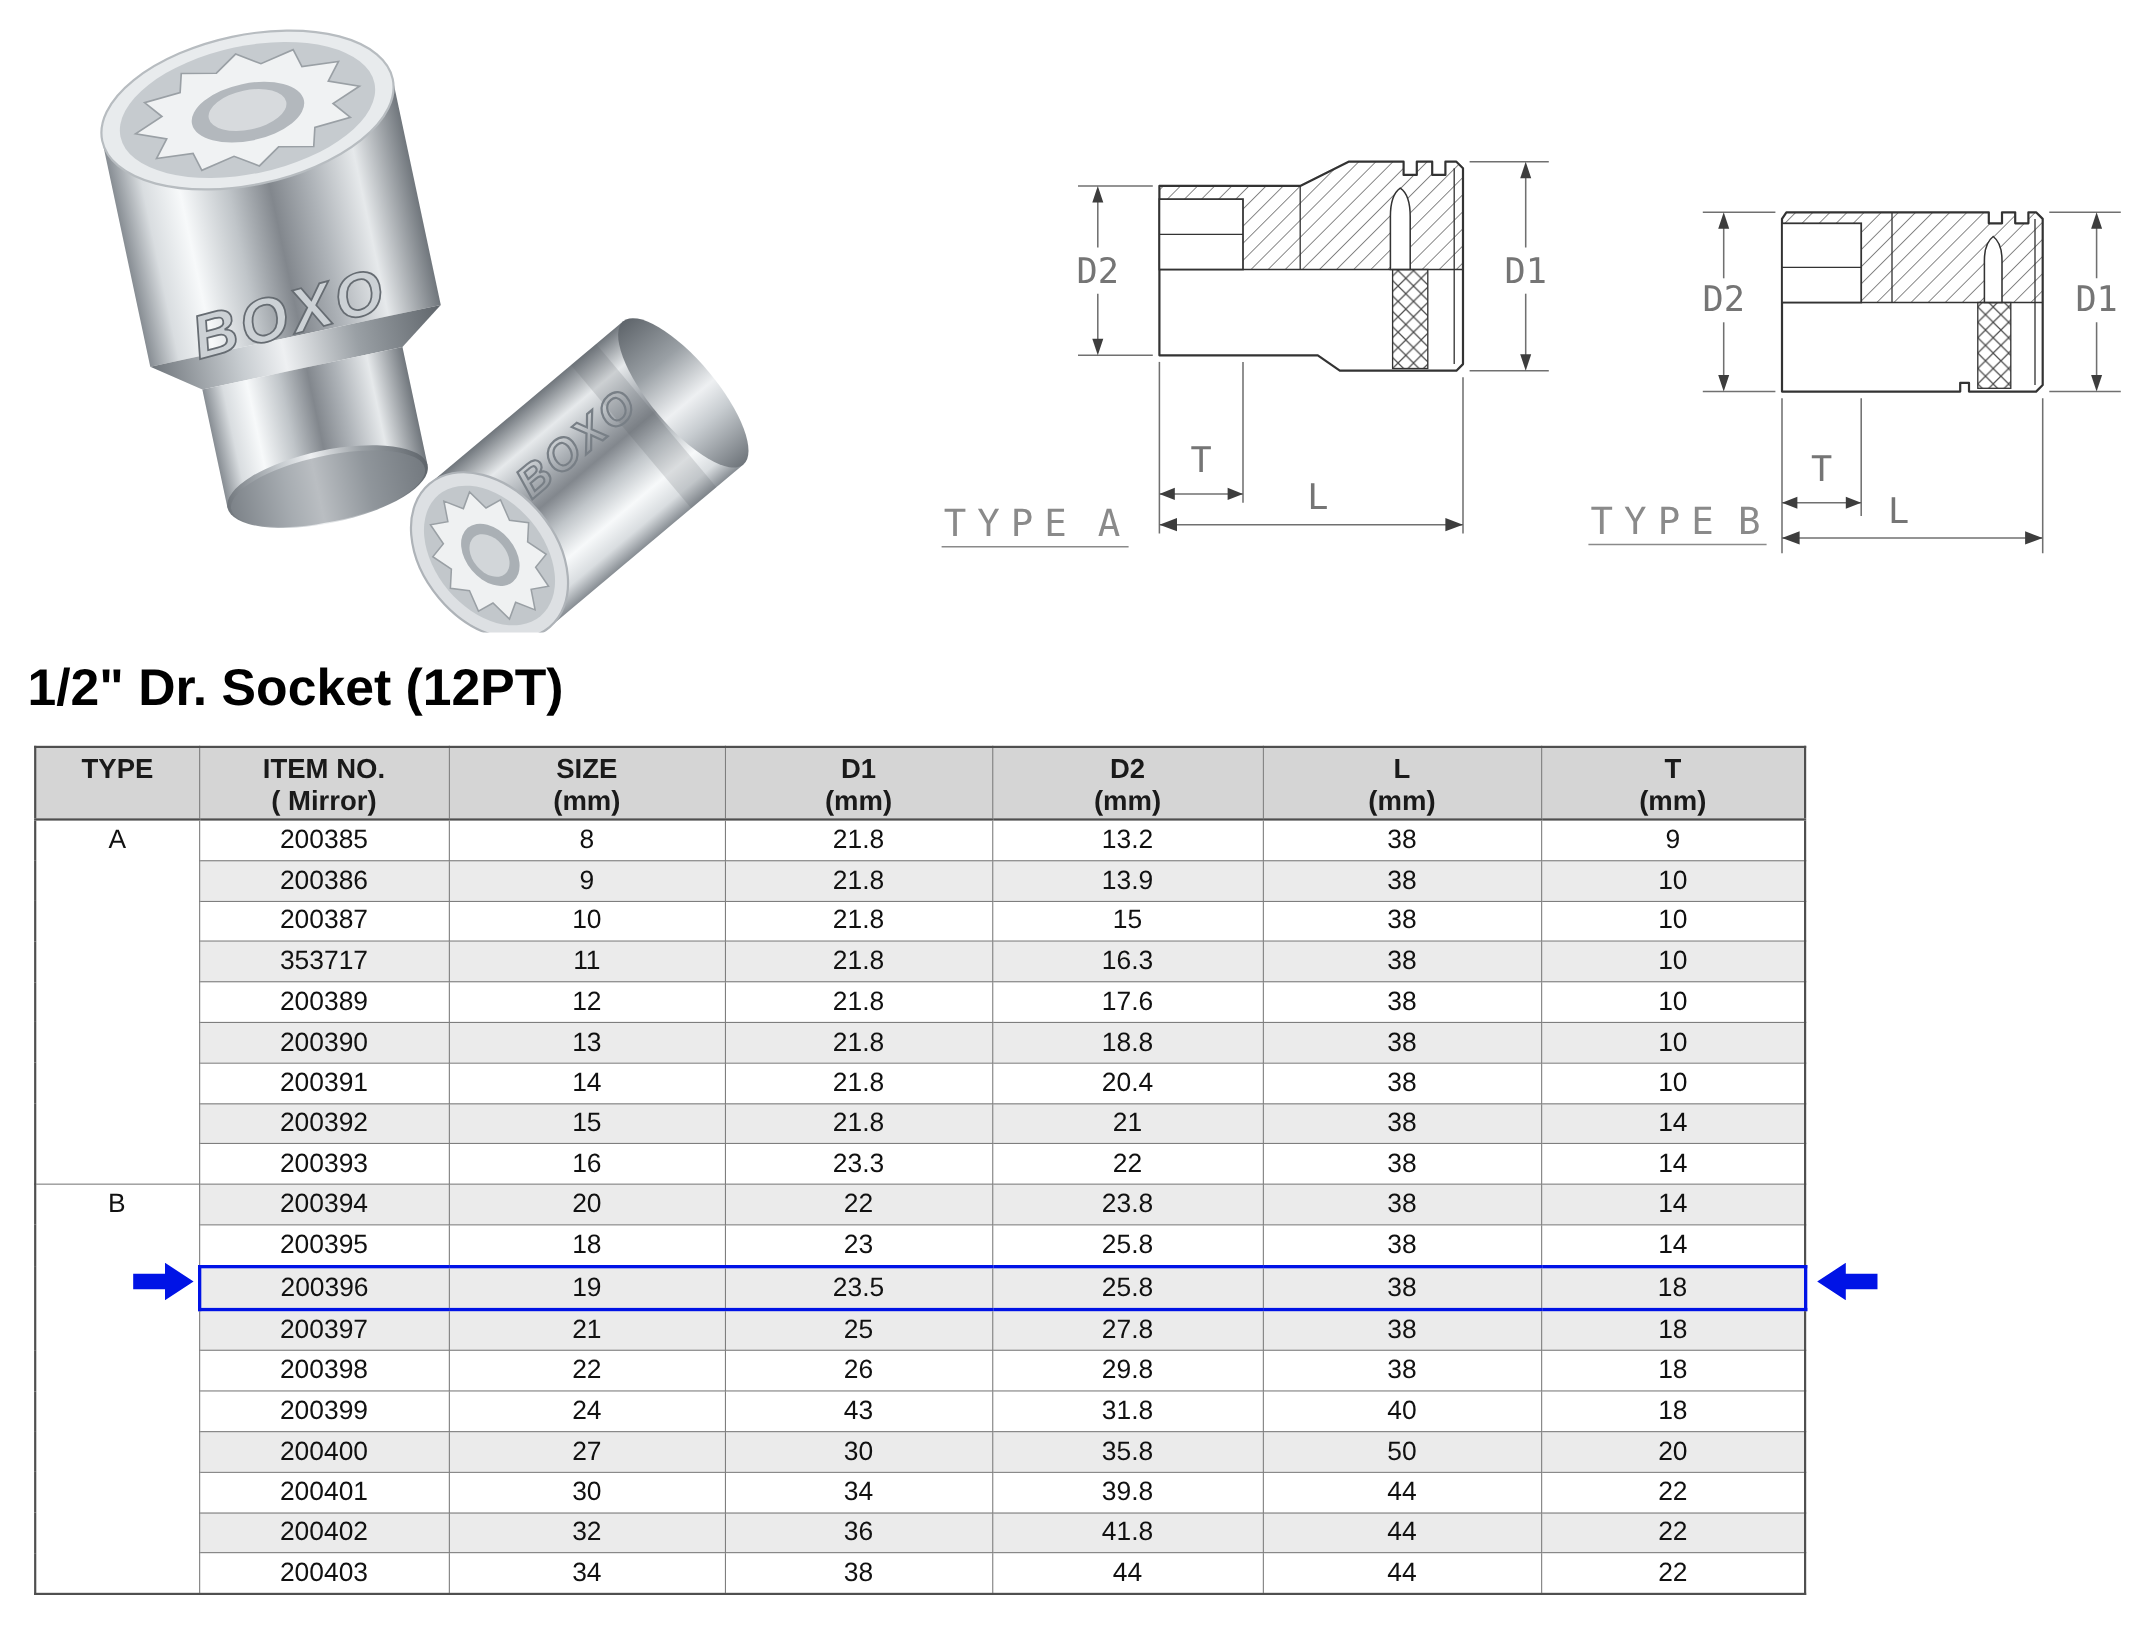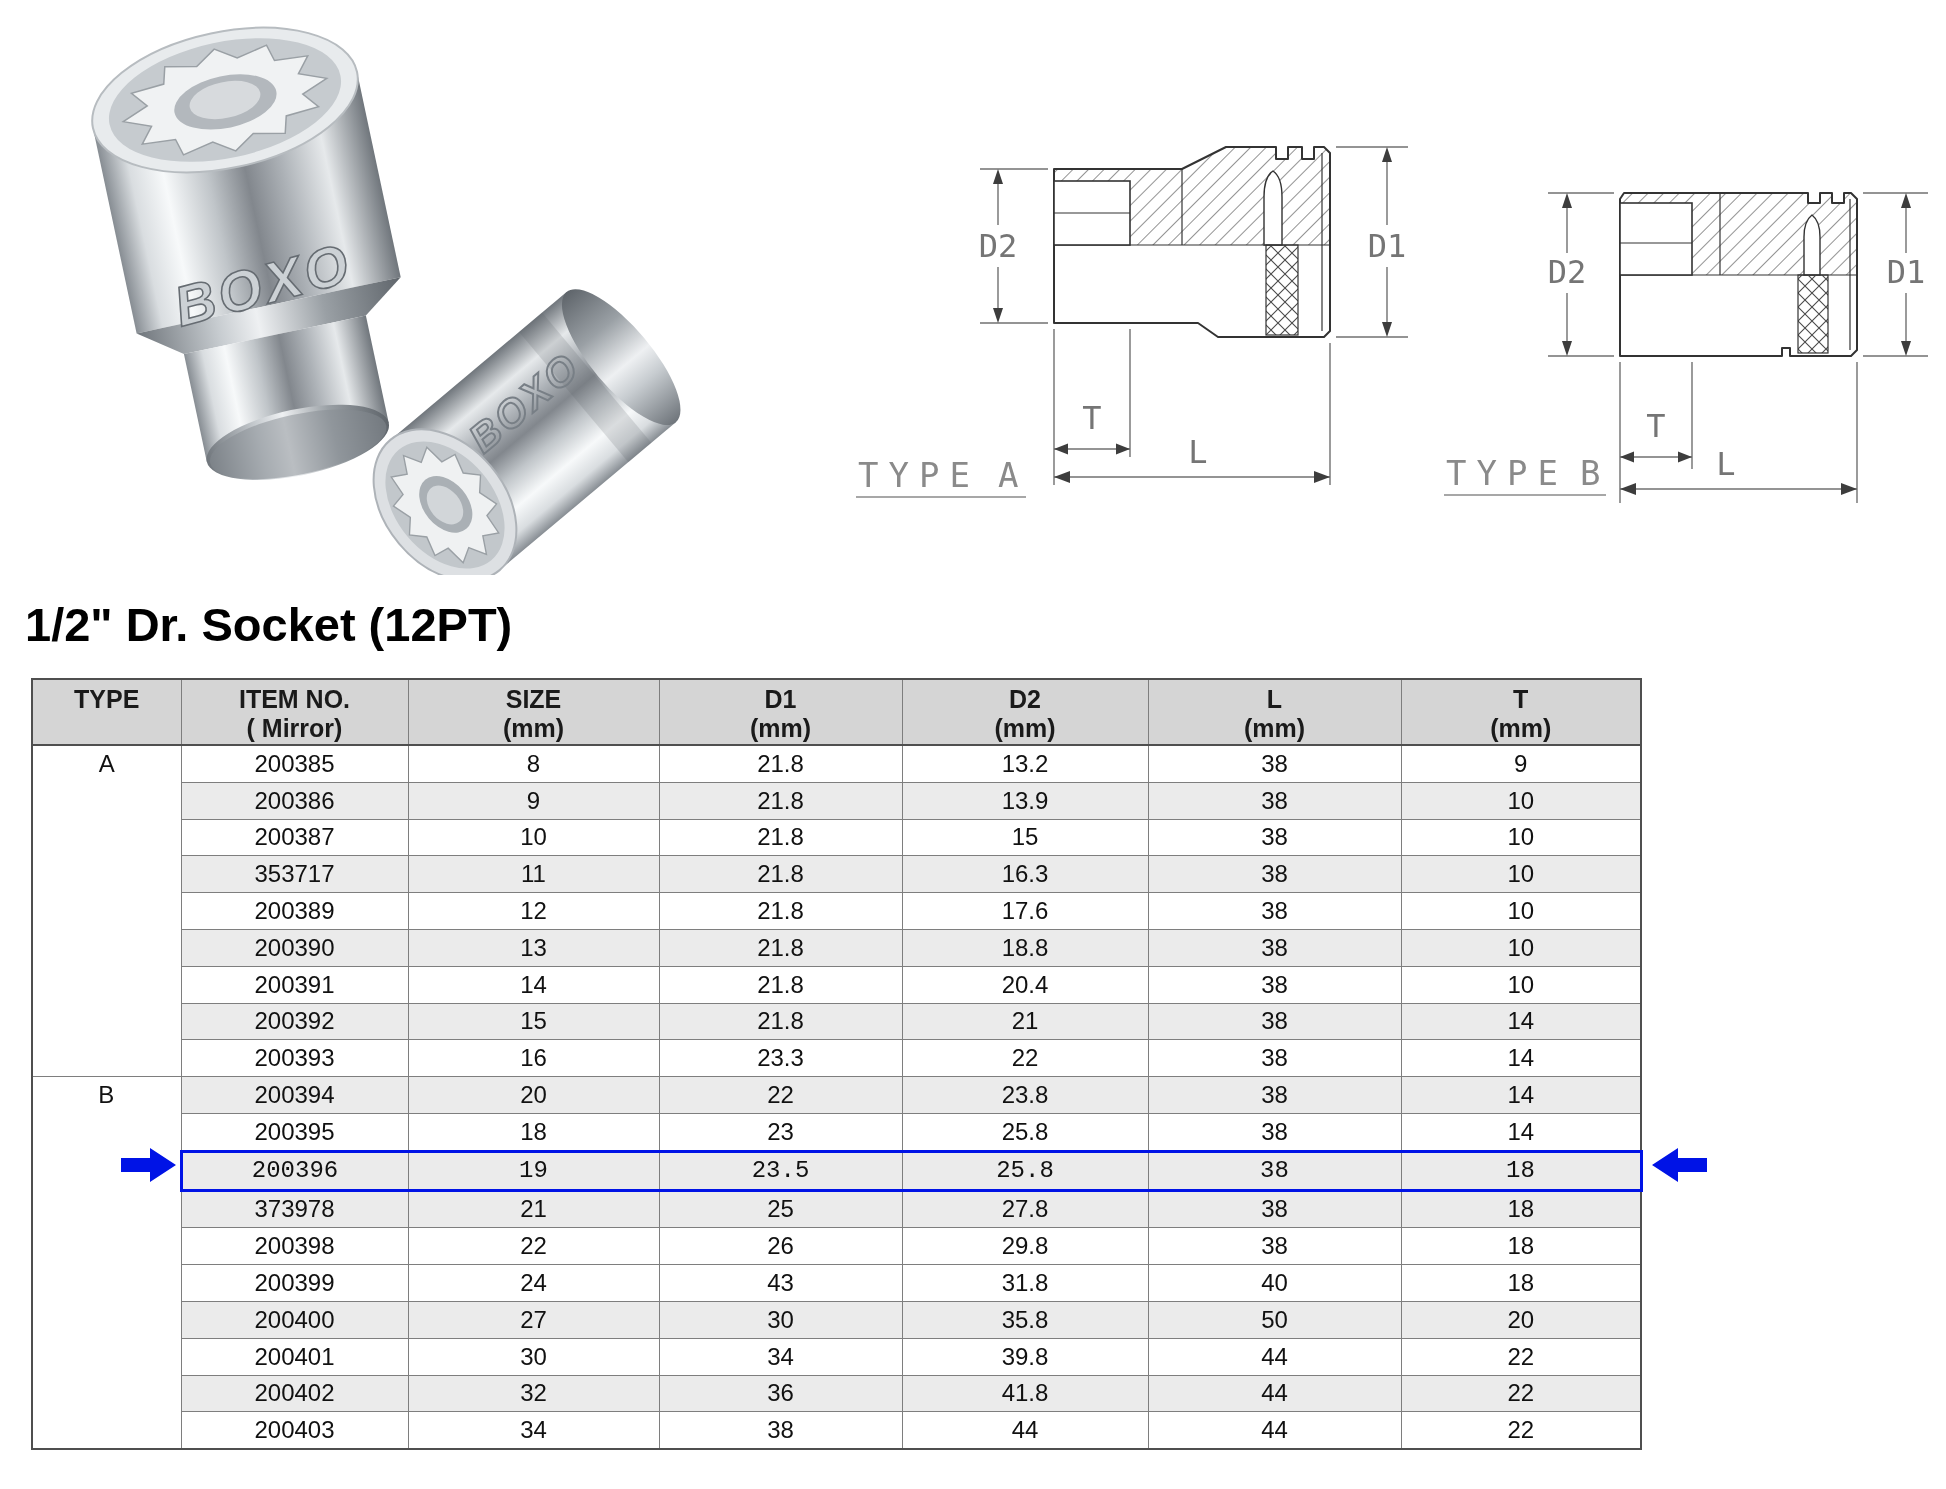--- a/index.html
+++ b/index.html
@@ -17,21 +17,21 @@
   .spec thead th{background:var(--header-bg);height:64px;vertical-align:top;
                  font-weight:bold;font-size:25px;color:#1a1a1a;
                  border-bottom:2px solid #4f4f4f;}
   .spec thead .l1{margin-top:4px;line-height:30px;}
   .spec thead .l2{line-height:28px;}
   .spec tbody td{height:35.8px;font-size:24px;color:#111;background:#fff;}
   .spec tbody tr.shaded td{background:var(--shade);}
   .spec tbody td.type-cell, .spec tbody tr.shaded td.type-cell{
       background:#fff;vertical-align:top;line-height:36px;}
   .spec tbody tr.highlight td{border-top:3px solid var(--hl);
-                              border-bottom:3px solid var(--hl);font-family:Liberation Mono, monospace;}
+                              border-bottom:3px solid var(--hl);}
   .spec tbody tr.highlight td:first-child{border-left:3px solid var(--hl);}
   .spec tbody tr.highlight td:last-child{border-right:3px solid var(--hl);}
   .arrow{position:absolute;width:56px;height:34px;}
   .arrowL{left:121px;top:1148px;}
   .arrowR{left:1651px;top:1148px;}
   
   .oln{fill:none;stroke:#333;stroke-width:2;stroke-linejoin:round;}
   .thin{stroke:#333;stroke-width:1.2;}
   .dim{stroke:#707070;stroke-width:1.4;}
   .ah{fill:#3d3d3d;}
@@ -330,21 +330,21 @@
       </tr>
       <tr class="shaded highlight">
         <td>200396</td>
         <td>19</td>
         <td>23.5</td>
         <td>25.8</td>
         <td>38</td>
         <td>18</td>
       </tr>
       <tr class="shaded">
-        <td>373978</td>
+        <td>200397</td>
         <td>21</td>
         <td>25</td>
         <td>27.8</td>
         <td>38</td>
         <td>18</td>
       </tr>
       <tr>
         <td>200398</td>
         <td>22</td>
         <td>26</td>

